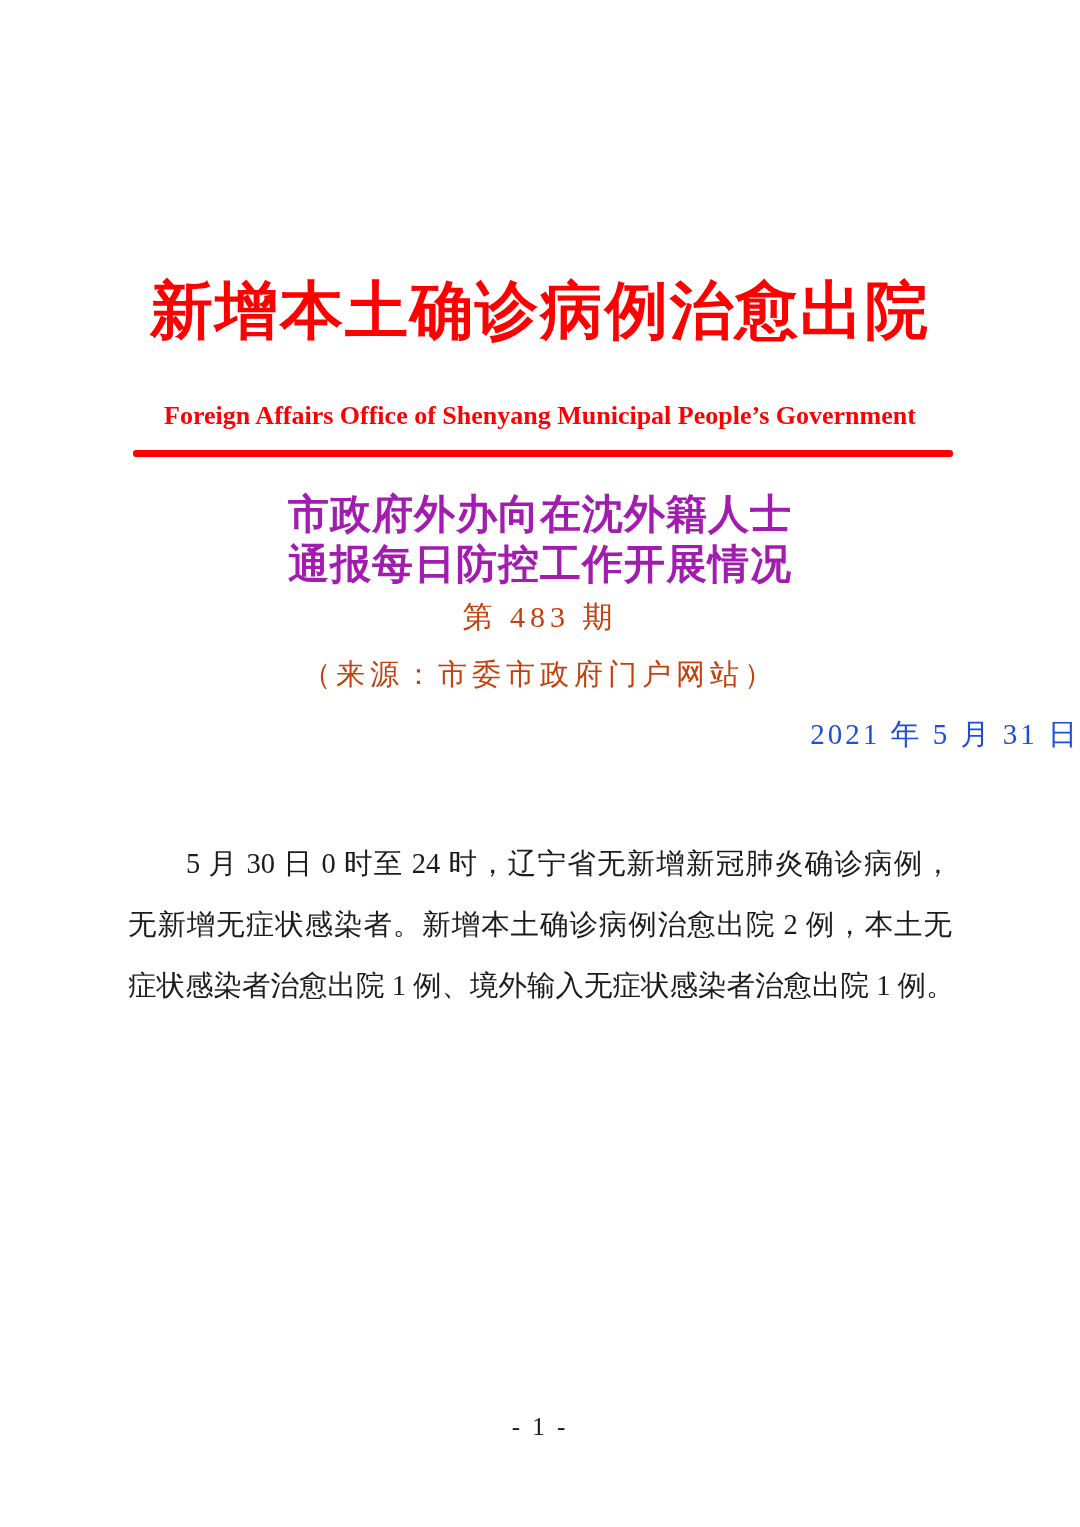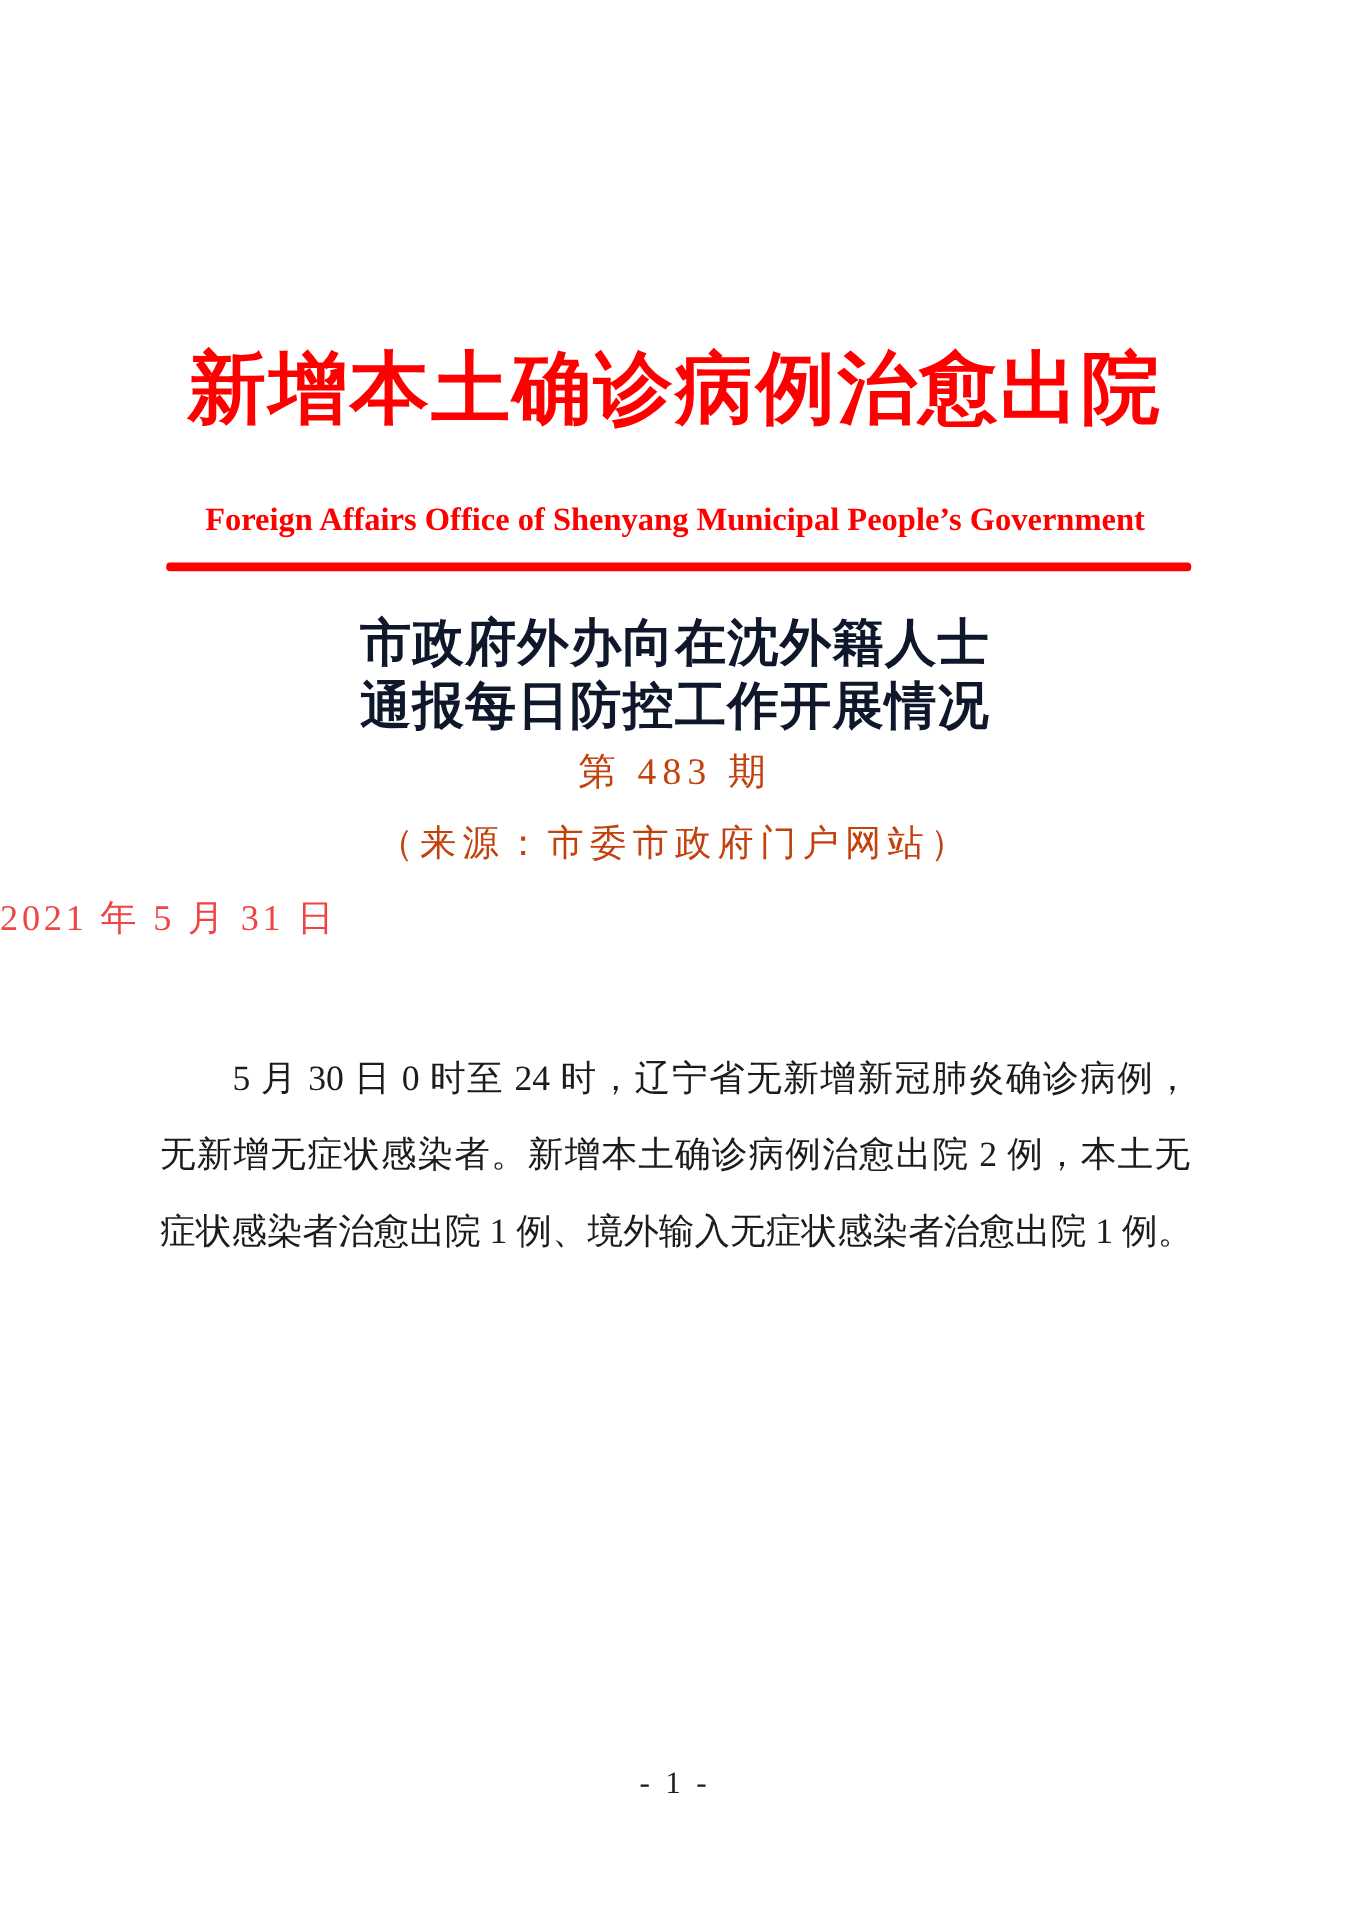--- a/index.html
+++ b/index.html
@@ -41,45 +41,45 @@
     border-radius: 3px;
   }
   .doc-title {
     position: absolute;
     top: 489px; left: 0; width: 100%;
     text-align: center;
     font-size: 41px;
     font-weight: bold;
     line-height: 50px;
     letter-spacing: 1px;
-    color: #0f172a;
+    color: #a21caf;
   }
   .issue {
     position: absolute;
     top: 597px; left: 0; width: 100%;
     text-align: center;
     font-size: 30px;
     letter-spacing: 5px;
     color: #c2410c;
   }
   .source {
     position: absolute;
     top: 655px; left: 0; width: 100%;
     text-align: center;
     font-size: 29px;
     letter-spacing: 5px;
     color: #c2410c;
   }
   .date {
     position: absolute;
     top: 715px; left: 0; width: 100%;
-    text-align: left;
+    text-align: right;
     font-size: 29px;
     letter-spacing: 3px;
-    color: #ef4444;
+    color: #1d4ed8;
   }
   .body-text {
     position: absolute;
     top: 833px; left: 128px;
     width: 824px;
     font-size: 28.5px;
     color: #1c1c1c;
   }
   .line {
     height: 61px;

